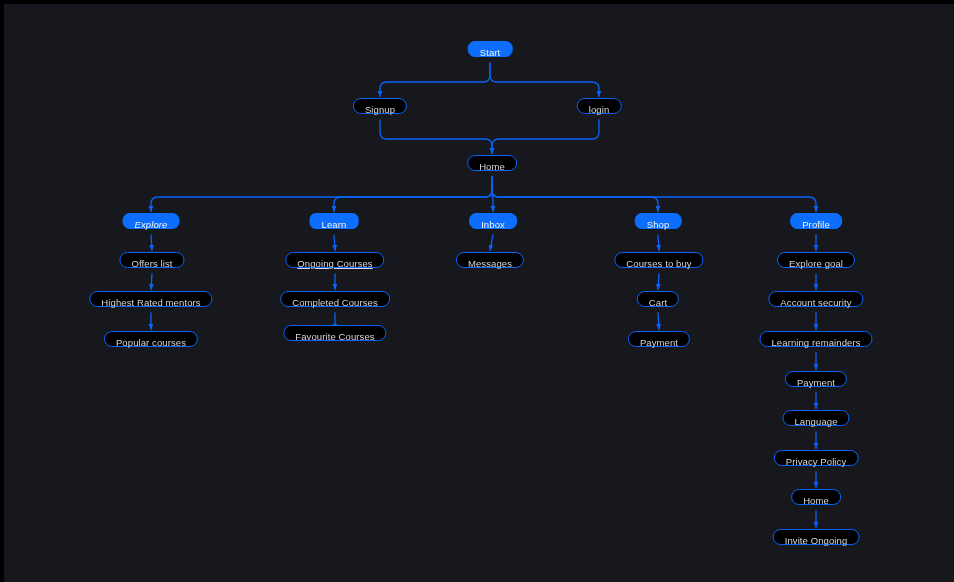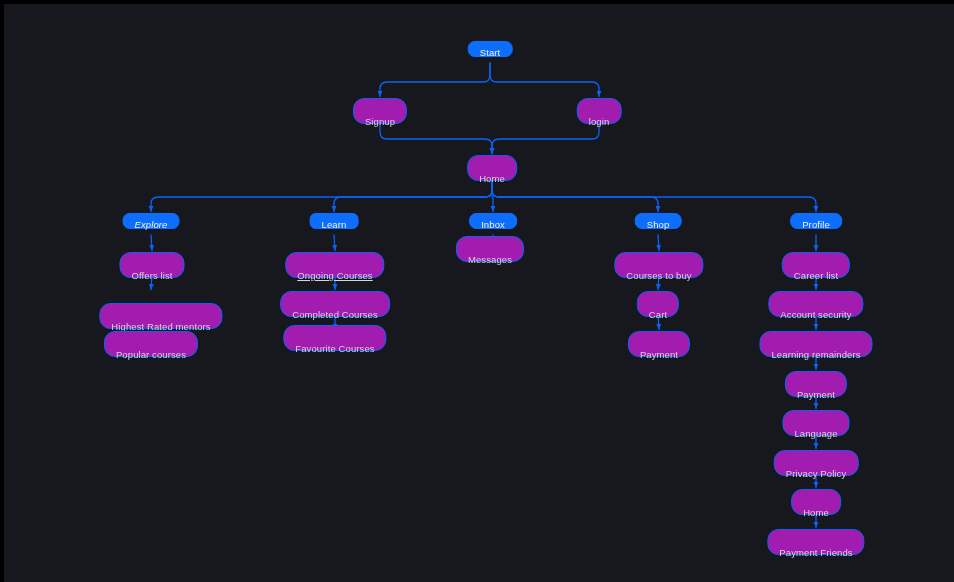--- a/index.html
+++ b/index.html
@@ -22,24 +22,24 @@
     height:16px;
     line-height:22px;
     box-sizing:border-box;
     text-align:center;
     white-space:nowrap;
     font-size:9.5px;
     letter-spacing:.1px;
     color:#d5d7db;
   }
   .node.outlined{
-    background:#a21caf;
+    background:#000000;
     border:1.4px solid #0a63f8;
     border-radius:11px;
-    padding:12px 11px;
+    padding:0 11px;
   }
   .node.filled{
     background:#0d6efd;
     border:1.4px solid #0d6efd;
     border-radius:7px;
     padding:0 11px;
     color:#eef2f8;
   }
 </style>
 </head>
@@ -82,35 +82,35 @@
         <path d="M 812 507 L 812 523.5" marker-end="url(#arrow)"></path>
       </g>
   </svg>
   <div id="node-layer">
       <div class="node filled" style="left: 486px; top: 37px;">Start</div>
       <div class="node outlined" style="left: 376px; top: 94px;">Signup</div>
       <div class="node outlined" style="left: 595px; top: 94px;">login</div>
       <div class="node outlined" style="left: 488px; top: 151px;">Home</div>
       <div class="node filled" style="left: 147px; top: 209px; font-style: italic;">Explore</div>
       <div class="node outlined" style="left: 148px; top: 248px;">Offers list</div>
-      <div class="node outlined" style="left: 157px; top: 287px; margin-top: 12px;">Highest Rated mentors</div>
+      <div class="node outlined" style="left: 147px; top: 287px;">Highest Rated mentors</div>
       <div class="node outlined" style="left: 147px; top: 327px;">Popular courses</div>
       <div class="node filled" style="left: 330px; top: 209px; border-radius: 6px;">Learn</div>
       <div class="node outlined" style="left: 331px; top: 248px; text-decoration: underline;">Ongoing Courses</div>
       <div class="node outlined" style="left: 331px; top: 287px;">Completed Courses</div>
       <div class="node outlined" style="left: 331px; top: 321px;">Favourite Courses</div>
       <div class="node filled" style="left: 489px; top: 209px;">Inbox</div>
-      <div class="node outlined" style="left: 486px; top: 232px;">Messages</div>
+      <div class="node outlined" style="left: 486px; top: 248px;">Messages</div>
       <div class="node filled" style="left: 654px; top: 209px;">Shop</div>
       <div class="node outlined" style="left: 655px; top: 248px;">Courses to buy</div>
       <div class="node outlined" style="left: 654px; top: 287px; text-align: right;">Cart</div>
       <div class="node outlined" style="left: 655px; top: 327px;">Payment</div>
       <div class="node filled" style="left: 812px; top: 209px;">Profile</div>
-      <div class="node outlined" style="left: 812px; top: 248px;">Career list</div>
+      <div class="node outlined" style="left: 812px; top: 248px;">Explore goal</div>
       <div class="node outlined" style="left: 812px; top: 287px;">Account security</div>
       <div class="node outlined" style="left: 812px; top: 327px;">Learning remainders</div>
       <div class="node outlined" style="left: 812px; top: 367px;">Payment</div>
       <div class="node outlined" style="left: 812px; top: 406px;">Language</div>
       <div class="node outlined" style="left: 812px; top: 446px;">Privacy Policy</div>
       <div class="node outlined" style="left: 812px; top: 485px;">Home</div>
-      <div class="node outlined" style="left: 812px; top: 525px;">Payment Friends</div>
+      <div class="node outlined" style="left: 812px; top: 525px;">Invite Ongoing</div>
     </div>
 </div>
 
 </body></html>

